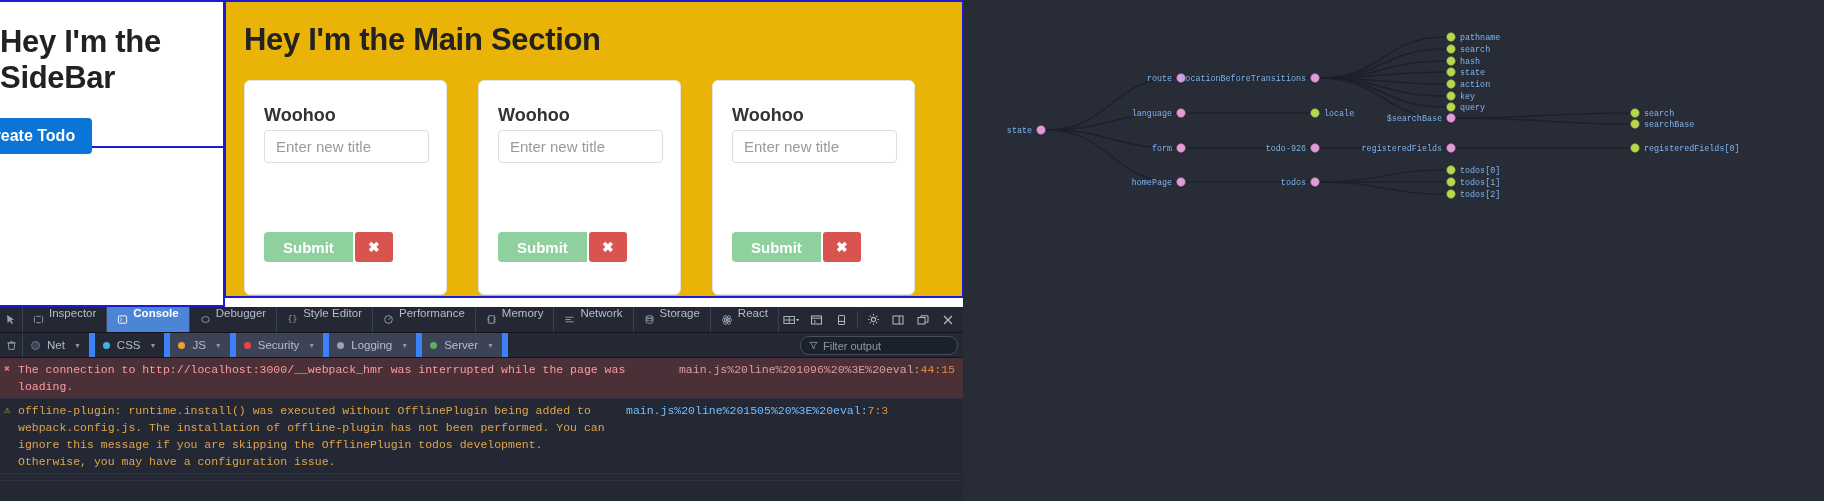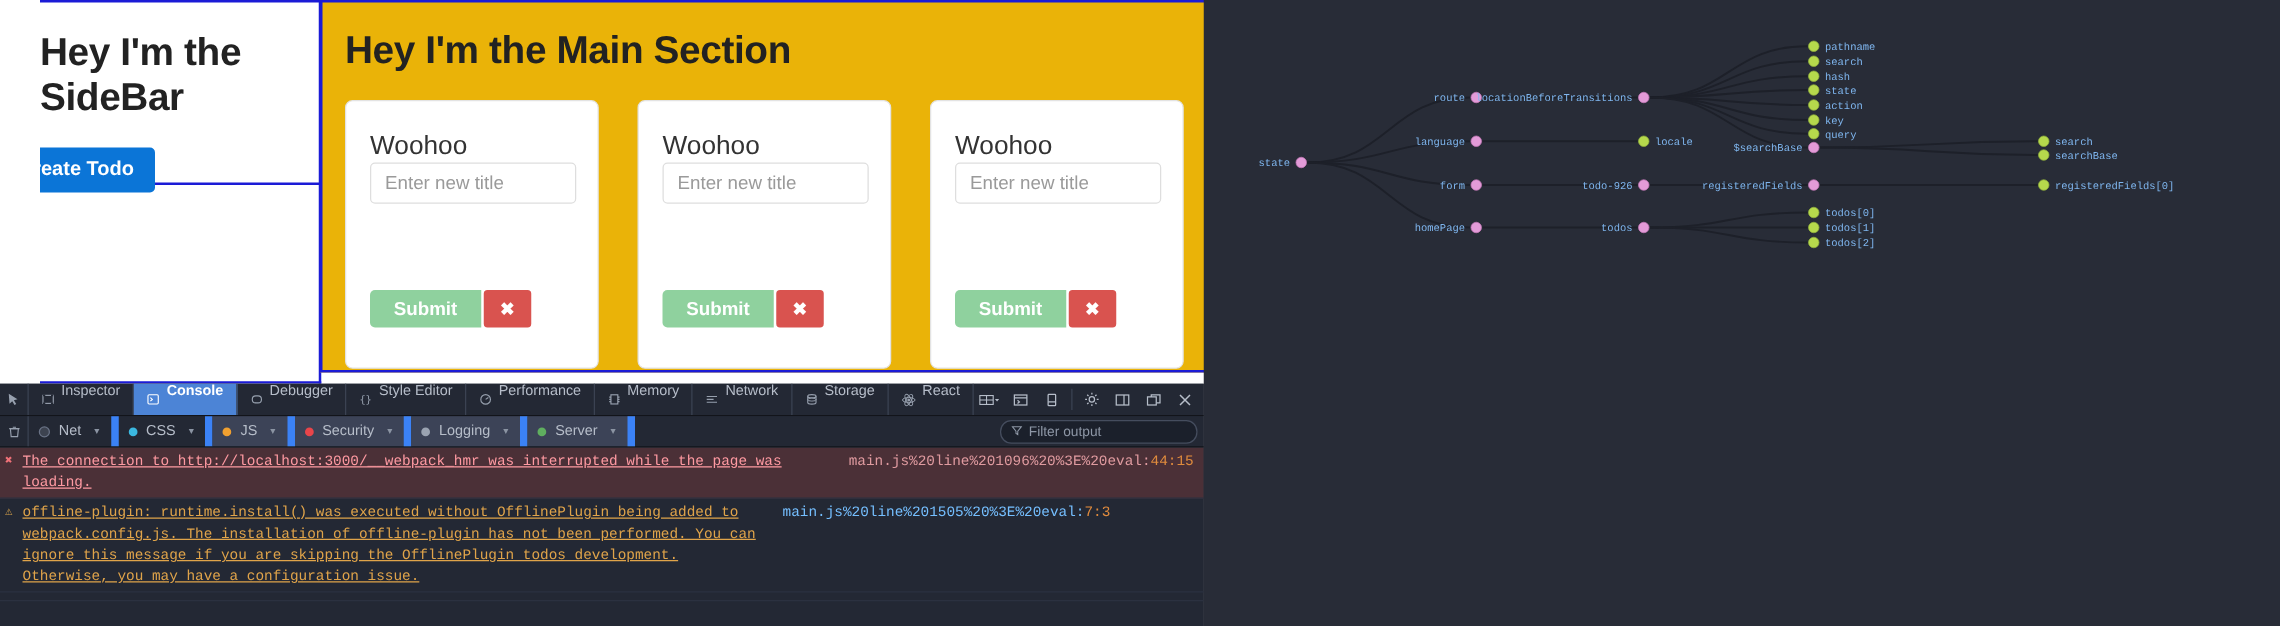--- a/index.html
+++ b/index.html
@@ -5,42 +5,42 @@
   html,body{margin:0;padding:0;}
   body{
     width:1824px;height:501px;overflow:hidden;
     background:#ffffff;
     font-family:"Liberation Sans", sans-serif;
     -webkit-font-smoothing:antialiased;
   }
   .root{position:relative;width:1824px;height:501px;}
 
   
-  .page{position:absolute;left:0;top:0;width:963px;height:307px;background:#fff;overflow:hidden;margin-left:32px;}
+  .page{position:absolute;left:0;top:0;width:963px;height:307px;background:#fff;overflow:hidden;}
 
   .sidebar{position:absolute;left:-30px;top:0;width:255px;height:148px;
            border:2px solid #1b1bd6;border-left:none;box-sizing:border-box;background:#fff;}
   .sidebar h1{margin:0;padding:22px 0 0 30px;font-size:31px;line-height:36px;
               font-weight:700;color:#222;letter-spacing:-0.3px;}
   .btn-create{position:absolute;left:-4px;top:116px;background:#0b75d7;color:#fff;
               border:none;border-radius:4px;padding:9px 17px;font-size:16px;font-weight:700;
               font-family:"Liberation Sans", sans-serif;cursor:pointer;}
 
   .sidebar-lower{position:absolute;left:-30px;top:148px;width:255px;height:159px;
                  border:2px solid #1b1bd6;border-left:none;border-top:none;box-sizing:border-box;}
 
   .main{position:absolute;left:224px;top:0;width:740px;height:298px;
         border:2px solid #1b1bd6;box-sizing:border-box;background:#eab308;}
   .main h1{margin:0;padding:20px 0 0 18px;font-size:31px;line-height:36px;
            font-weight:700;color:#222;letter-spacing:-0.3px;}
 
   .cards{position:absolute;left:18px;top:78px;display:flex;gap:31px;}
   .card{width:203px;height:215px;border:1px solid #e3e3e3;border-radius:6px;
         box-sizing:border-box;background:#fff;position:relative;}
-  .card-label{position:absolute;left:19px;top:24px;font-size:21px;color:#333;}
+  .card-label{position:absolute;left:19px;top:24px;font-size:18px;color:#333;font-weight:bold;}
   .card-input{position:absolute;left:19px;top:49px;width:165px;height:33px;
               box-sizing:border-box;border:1px solid #dedede;border-radius:4px;
               padding:0 11px;font-size:15px;color:#333;
               font-family:"Liberation Sans", sans-serif;background:#fff;outline:none;}
   .card-input::placeholder{color:#9a9a9a;}
   .card-actions{position:absolute;left:19px;top:151px;display:flex;}
   .btn-submit{background:#8fd19e;color:#fff;border:none;border-radius:4px 0 0 4px;
               padding:0 19px;height:30px;font-size:15px;font-weight:700;
               font-family:"Liberation Sans", sans-serif;cursor:pointer;}
   .btn-del{background:#d9534f;color:#fff;border:none;border-radius:3px;
@@ -79,21 +79,21 @@
   .filter-input{position:absolute;right:5px;top:3px;width:140px;height:17px;
                 background:#1b202b;border:1px solid #454d5e;border-radius:9px;
                 display:flex;align-items:center;gap:5px;padding:0 8px;font-size:11px;
                 color:#8e97a6;}
 
   .dt-console{position:relative;background:#232834;height:144px;overflow:hidden;
               font-family:"Liberation Mono", monospace;font-size:11.5px;}
   .msg{position:relative;display:flex;align-items:flex-start;padding:3px 8px 3px 18px;
        line-height:17px;border-bottom:1px solid #2b3140;}
   .msg .gutter{position:absolute;left:4px;top:3px;font-size:10px;}
-  .msg .body{flex:1 1 auto;padding-right:8px;text-decoration:underline;}
+  .msg .body{flex:1 1 auto;padding-right:8px;}
   .msg .src{flex:0 0 auto;color:#75bfff;text-align:right;white-space:nowrap;}
   .msg .src .ln{color:#e08b3d;margin-top:14px;}
   .msg.error{background:#4b3037;color:#ff9aa2;}
   .msg.error .src{color:#e09ba0;}
   .msg.error .gutter{color:#f07178;}
   .msg.warn{color:#e0a44a;}
   .msg.warn .gutter{color:#d5a14a;}
   .msg.log{color:#d7b25e;}
   .msg.log2{color:#d7b25e;}
 

